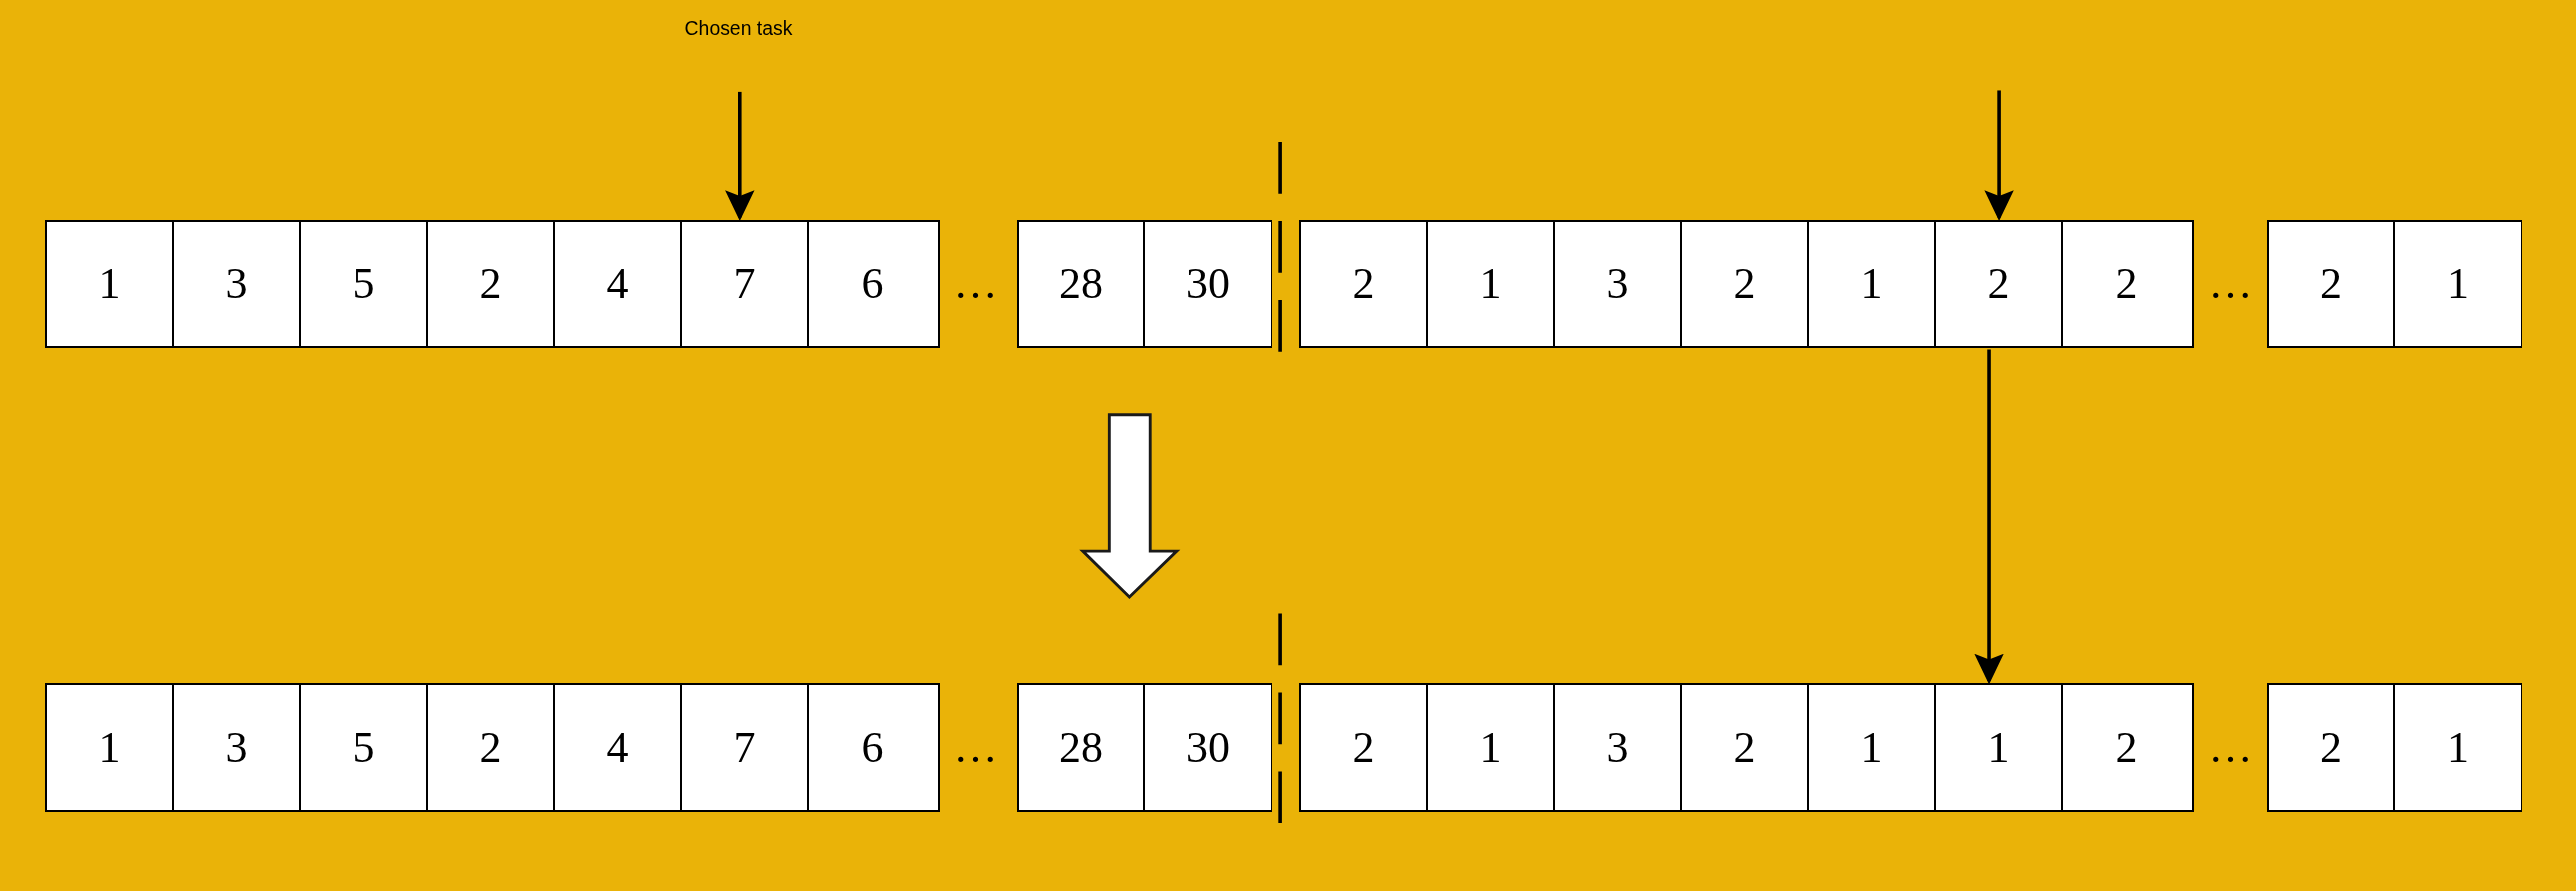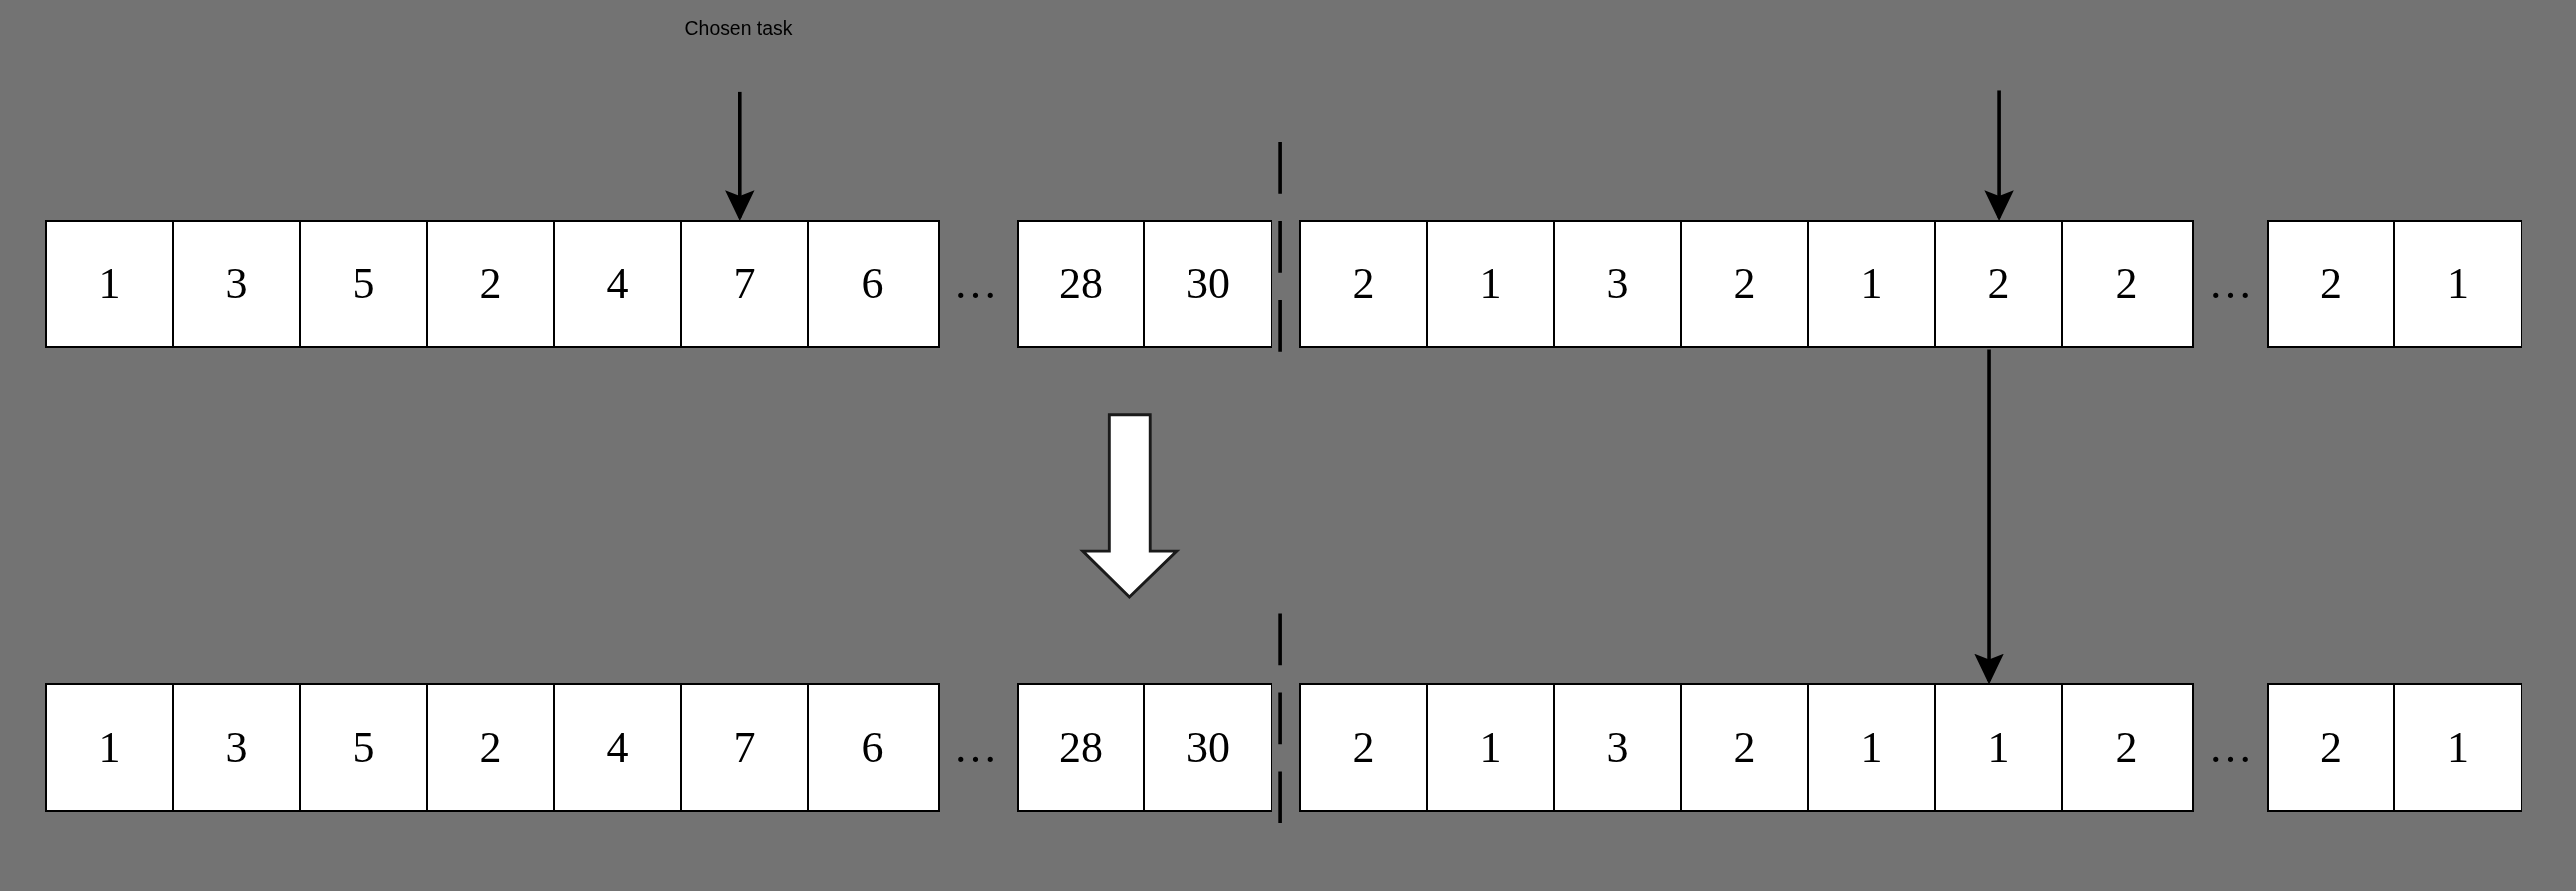--- a/index.html
+++ b/index.html
@@ -9,21 +9,21 @@
     background: #ffffff;
   }
   body {
     font-family: "Liberation Sans", sans-serif;
     color: #000000;
   }
   #canvas {
     position: relative;
     width: 2576px;
     height: 892px;
-    background: #737373;
+    background: #eab308;
     overflow: hidden;
   }
 
   
   .cell-group {
     position: absolute;
     display: flex;
     box-sizing: border-box;
     border: 2.2px solid #000000;
     background: #ffffff;

